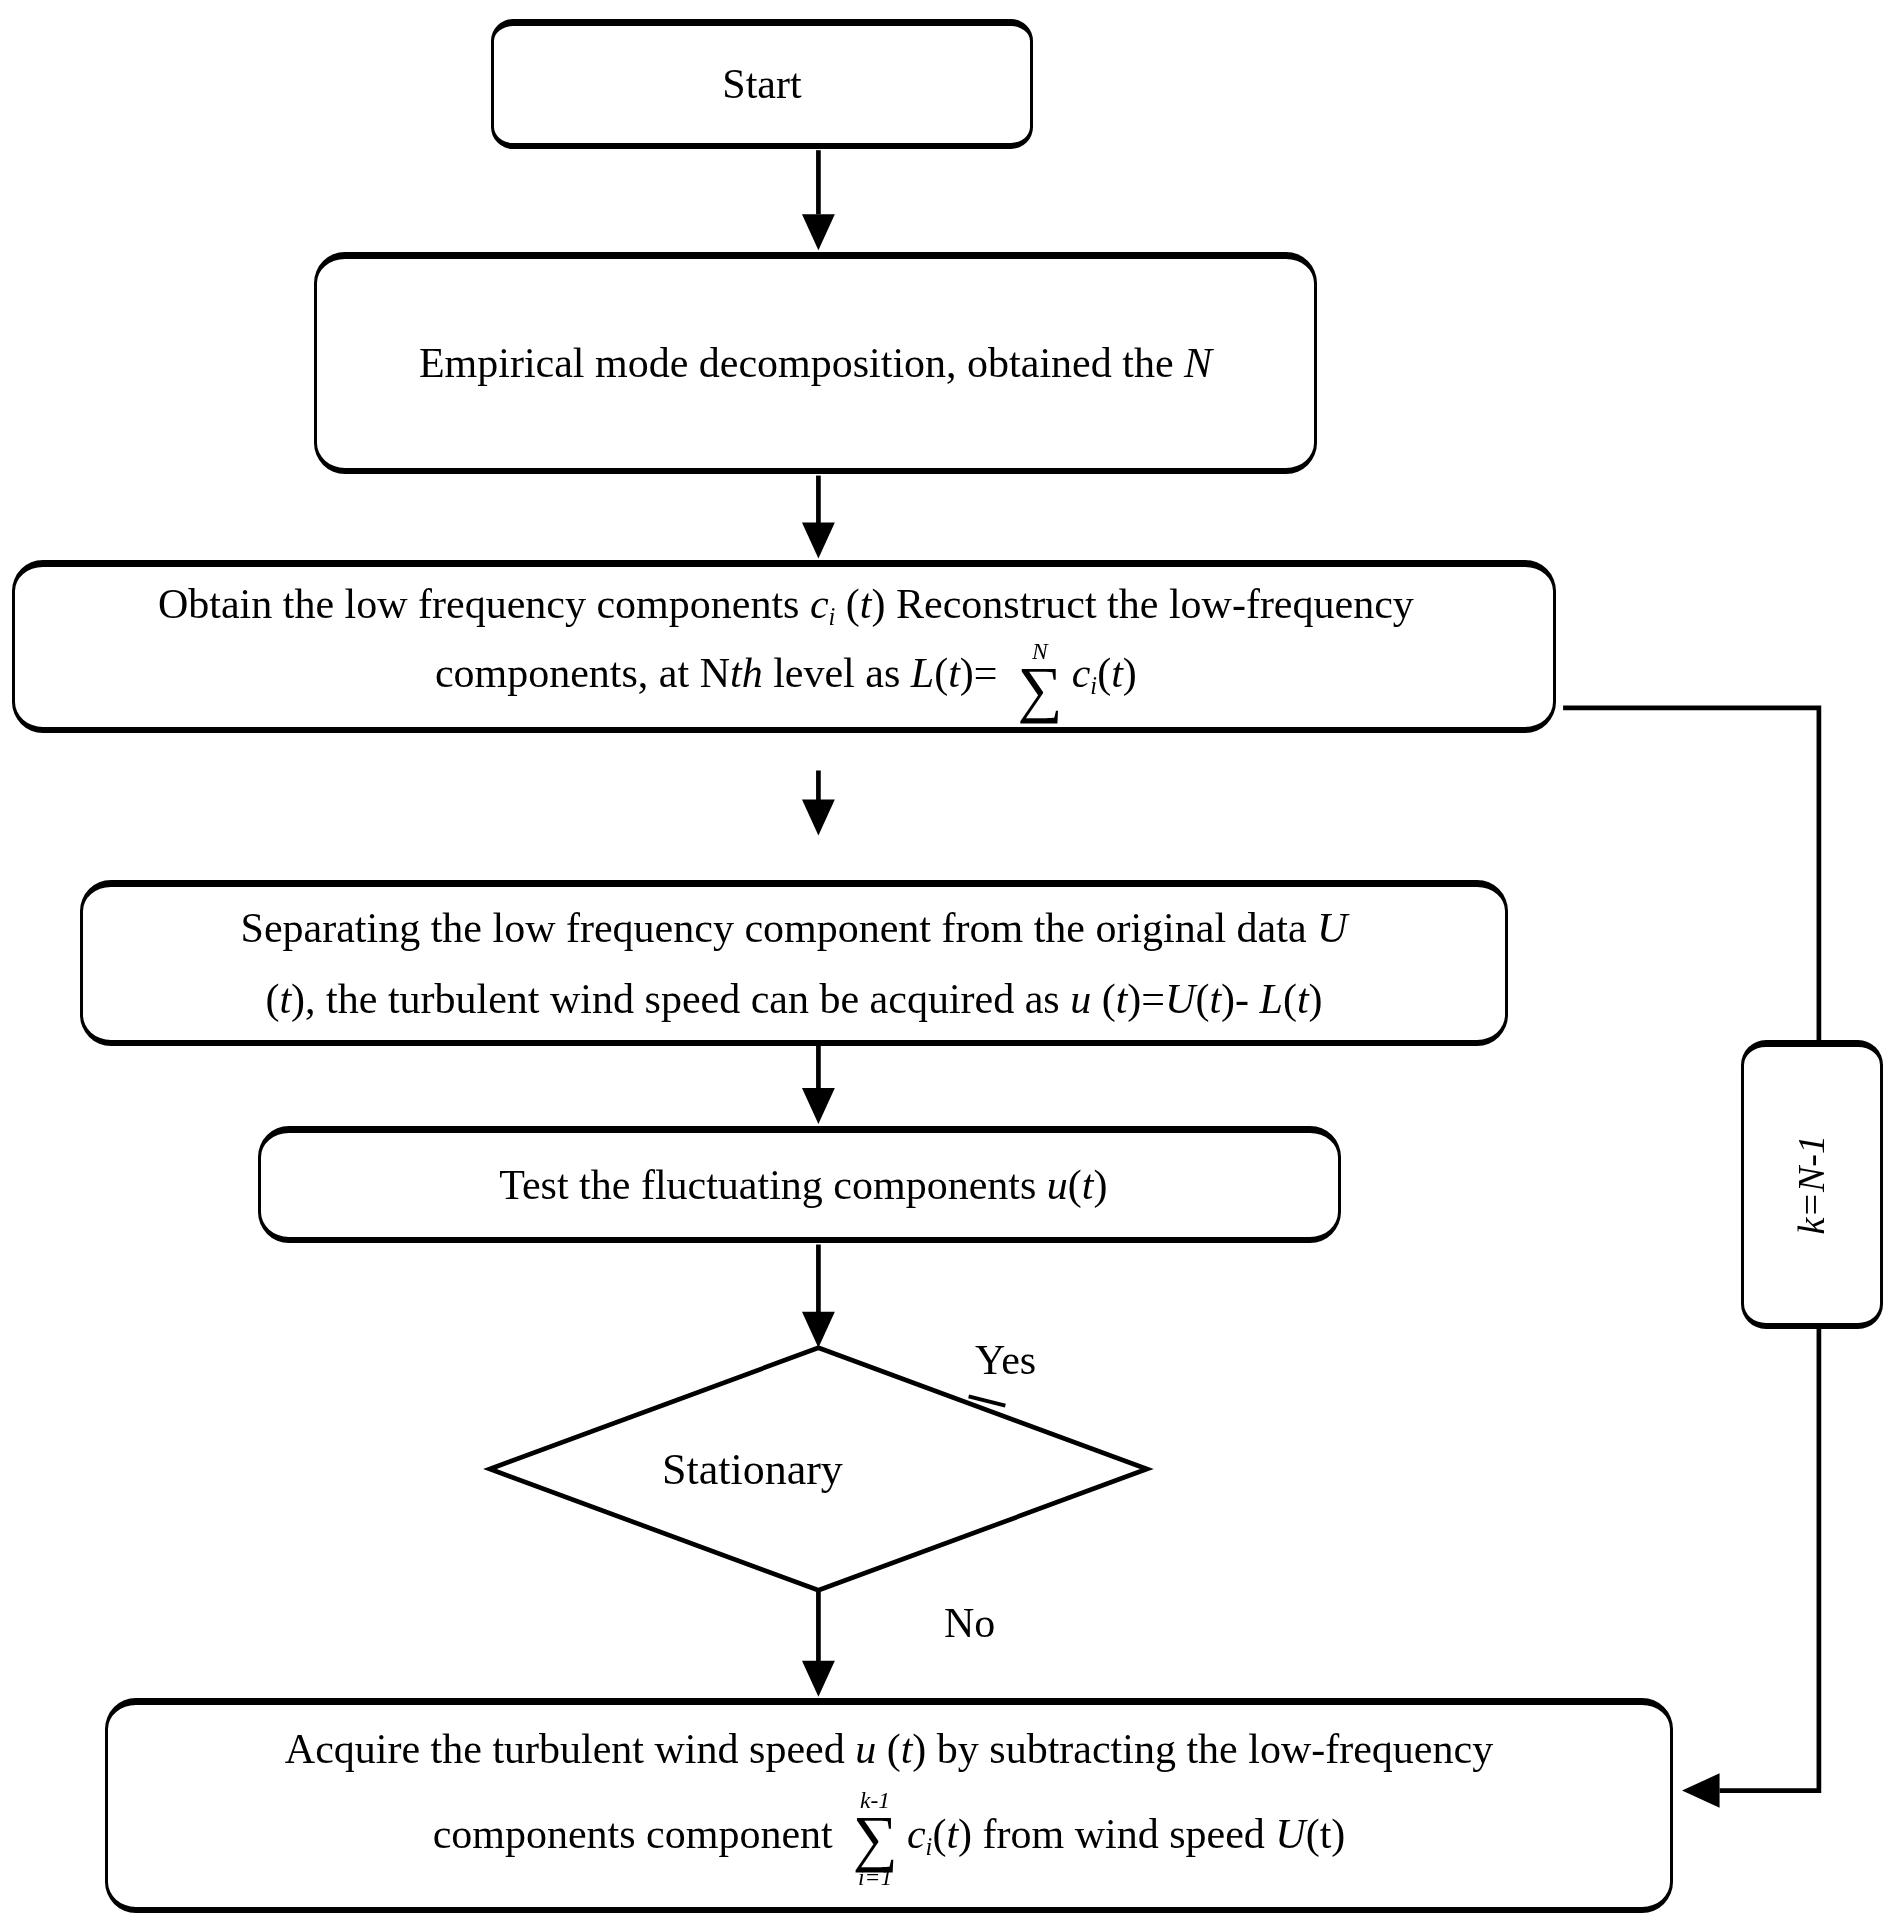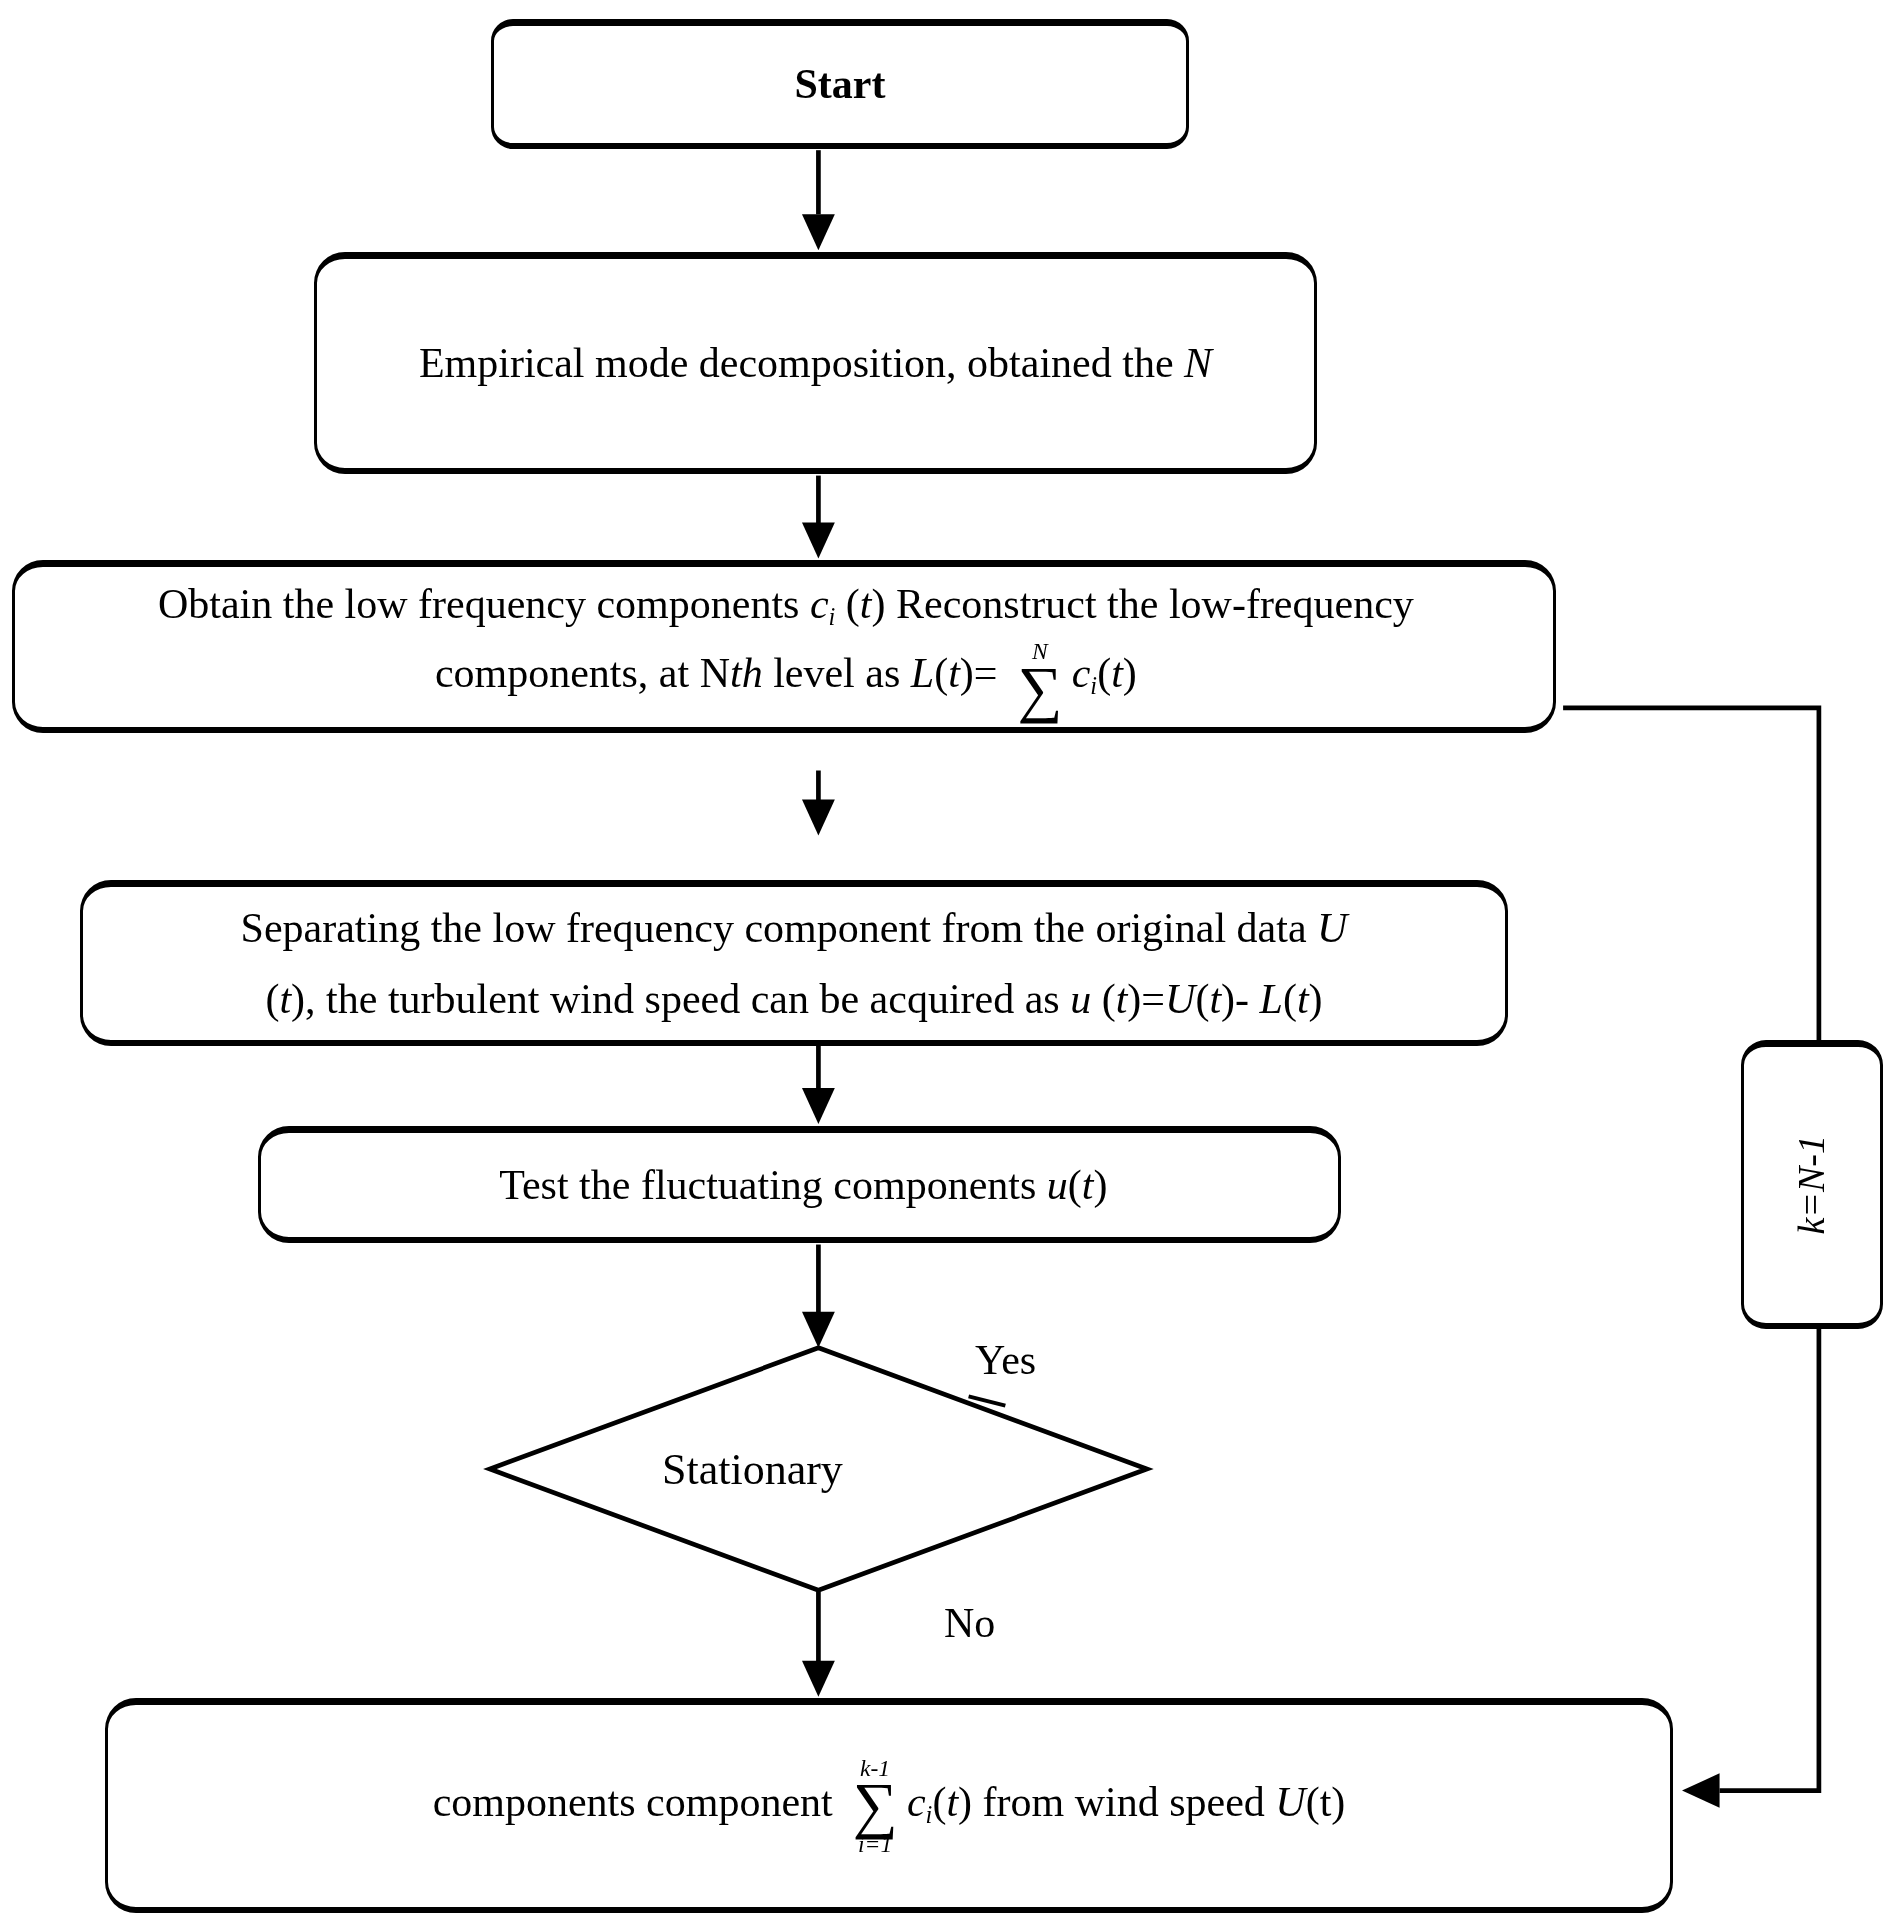--- a/index.html
+++ b/index.html
@@ -19,21 +19,21 @@
   .it { font-style:italic; }
   .sub { font-size:0.58em; font-style:italic; vertical-align:-0.30em; }
   .sum {
     display:inline-flex; flex-direction:column; align-items:center; justify-content:center;
     vertical-align:middle; margin:0 9.4px; line-height:1;
   }
   .sum .top, .sum .bot { font-size:23.5px; font-style:italic; line-height:1.05; }
   .sum .sg { font-size:63px; line-height:0.82; }
   .lbl { position:absolute; font-size:42px; text-align:left; }
 
-  #node-start   { left:491px;  top:19px;   width:698px;  height:130px; border-radius:22px; justify-content:center;font-weight:bold; }
+  #node-start   { left:491px;  top:19px;   width:542px;  height:130px; border-radius:22px; justify-content:center; }
   #node-emd     { left:314px;  top:252px;  width:1003px; height:222px; }
   #node-obtain  { left:12px;   top:560px;  width:1544px; height:173px;padding-left:24px; }
   #node-separate{ left:80px;  top:837px; width:1428px; height:166px; justify-content:center; gap:19px;margin-top:43px; }
   #node-test    { left:258px;  top:1126px; width:1083px; height:117px; justify-content:center;padding-left:28px; }
   #node-acquire { left:105px;  top:1698px; width:1568px; height:215px; }
   #node-loop    { left:1741px; top:1040px; width:142px;  height:289px; border-radius:25px; justify-content:center; }
   #node-loop .rot { transform:rotate(-90deg); font-style:italic; font-size:38px; white-space:nowrap; }
 
   #decision-label { left:662px;  top:1444px; width:313px; font-size:44px; }
   #label-yes      { left:975px; top:1336px; width:149px; }
@@ -95,20 +95,21 @@
 
   <div class="box" id="node-test">
     <span class="bl"><span>Test the fluctuating components </span><span class="it">u</span><span>(</span><span class="it">t</span><span>)</span></span>
   </div>
 
   <div class="lbl" id="decision-label">Stationary</div>
   <div class="lbl" id="label-yes">Yes</div>
   <div class="lbl" id="label-no">No</div>
 
   <div class="box" id="node-acquire">
+    <span class="bl"><span>Acquire the turbulent wind speed </span><span class="it">u</span><span> (</span><span class="it">t</span><span>) by subtracting the low-frequency</span></span>
     <span class="bl"><span>components component </span><span class="sum">
           <span class="top">k-1</span>
           <span class="sg">∑</span>
           <span class="bot">i=1</span>
         </span><span class="it">c</span><span class="sub">i</span><span>(</span><span class="it">t</span><span>) </span><span> from wind speed </span><span class="it">U</span><span>(t)</span></span>
   </div>
 
   <div class="box" id="node-loop">
     <span class="rot">k=N-1</span>
   </div>

